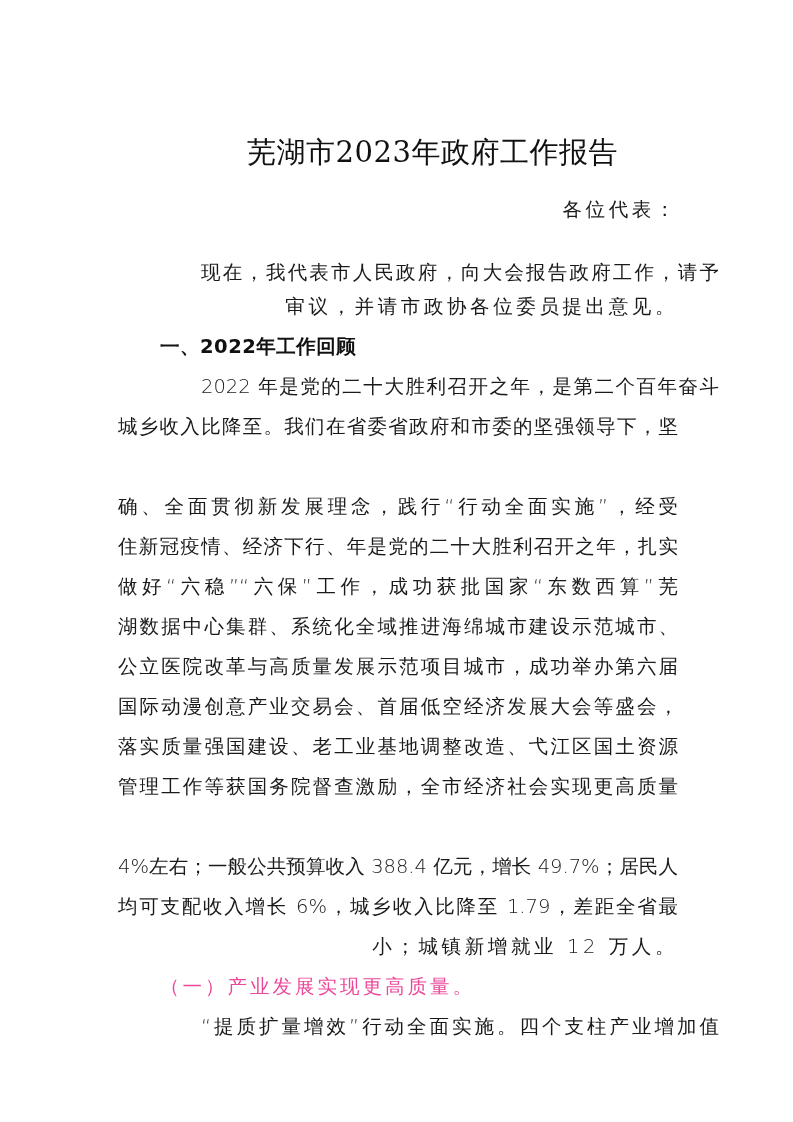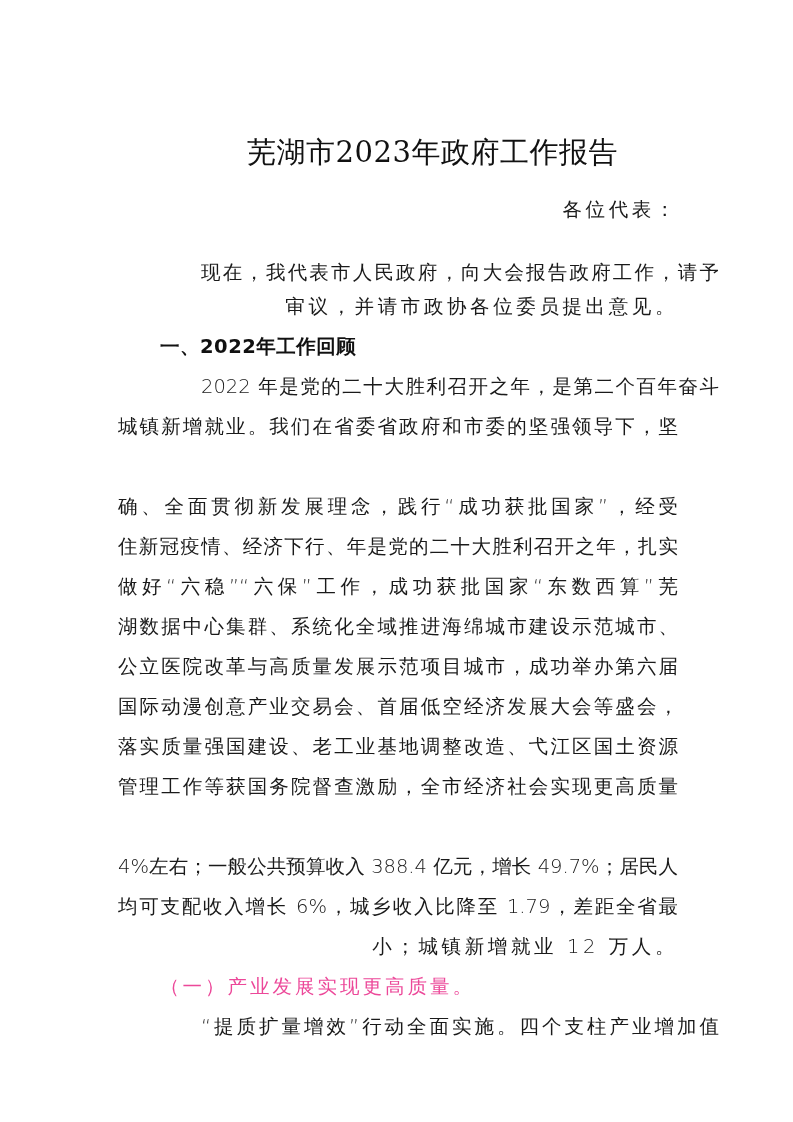--- a/index.html
+++ b/index.html
@@ -92,22 +92,22 @@
   <div class="title">芜湖市2023年政府工作报告</div>
 
   <div class="line" style="top:195px;">各位代表：</div>
 
   <div class="line indent justify" style="top:258px;">现在，我代表市人民政府，向大会报告政府工作，请予</div>
   <div class="line" style="top:292px;">审议，并请市政协各位委员提出意见。</div>
 
   <div class="heading" style="top:332px;">一、2022年工作回顾</div>
 
   <div class="line indent justify" style="top:372px;">2022 年是党的二十大胜利召开之年，是第二个百年奋斗</div>
-  <div class="line justify" style="top:412px;">城镇新增就业。我们在省委省政府和市委的坚强领导下，坚</div>
-  <div class="line justify" style="top:492px;">确、全面贯彻新发展理念，践行“成功获批国家”，经受</div>
+  <div class="line justify" style="top:412px;">城乡收入比降至。我们在省委省政府和市委的坚强领导下，坚</div>
+  <div class="line justify" style="top:492px;">确、全面贯彻新发展理念，践行“行动全面实施”，经受</div>
   <div class="line justify" style="top:532px;">住新冠疫情、经济下行、年是党的二十大胜利召开之年，扎实</div>
   <div class="line justify" style="top:572px;">做好“六稳”“六保”工作，成功获批国家“东数西算”芜</div>
   <div class="line justify" style="top:612px;">湖数据中心集群、系统化全域推进海绵城市建设示范城市、</div>
   <div class="line justify" style="top:652px;">公立医院改革与高质量发展示范项目城市，成功举办第六届</div>
   <div class="line justify" style="top:692px;">国际动漫创意产业交易会、首届低空经济发展大会等盛会，</div>
   <div class="line justify" style="top:732px;">落实质量强国建设、老工业基地调整改造、弋江区国土资源</div>
   <div class="line justify" style="top:772px;">管理工作等获国务院督查激励，全市经济社会实现更高质量</div>
   <div class="line justify" style="top:852px;">4%左右；一般公共预算收入 388.4 亿元，增长 49.7%；居民人</div>
   <div class="line justify" style="top:892px;">均可支配收入增长 6%，城乡收入比降至 1.79，差距全省最</div>
   <div class="line" style="top:932px;">小；城镇新增就业 12 万人。</div>

